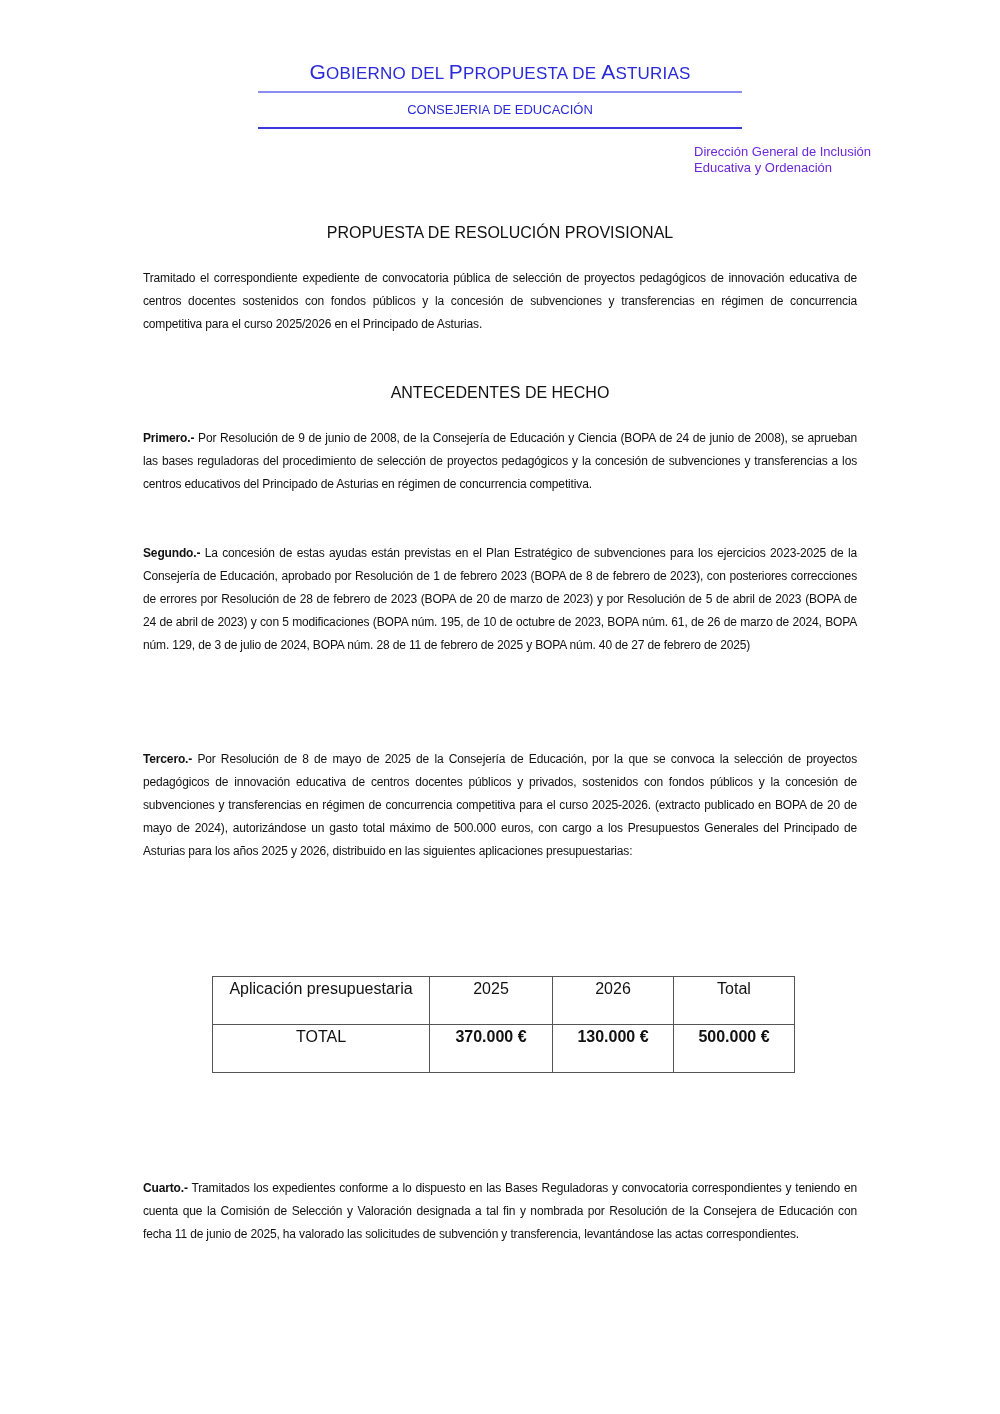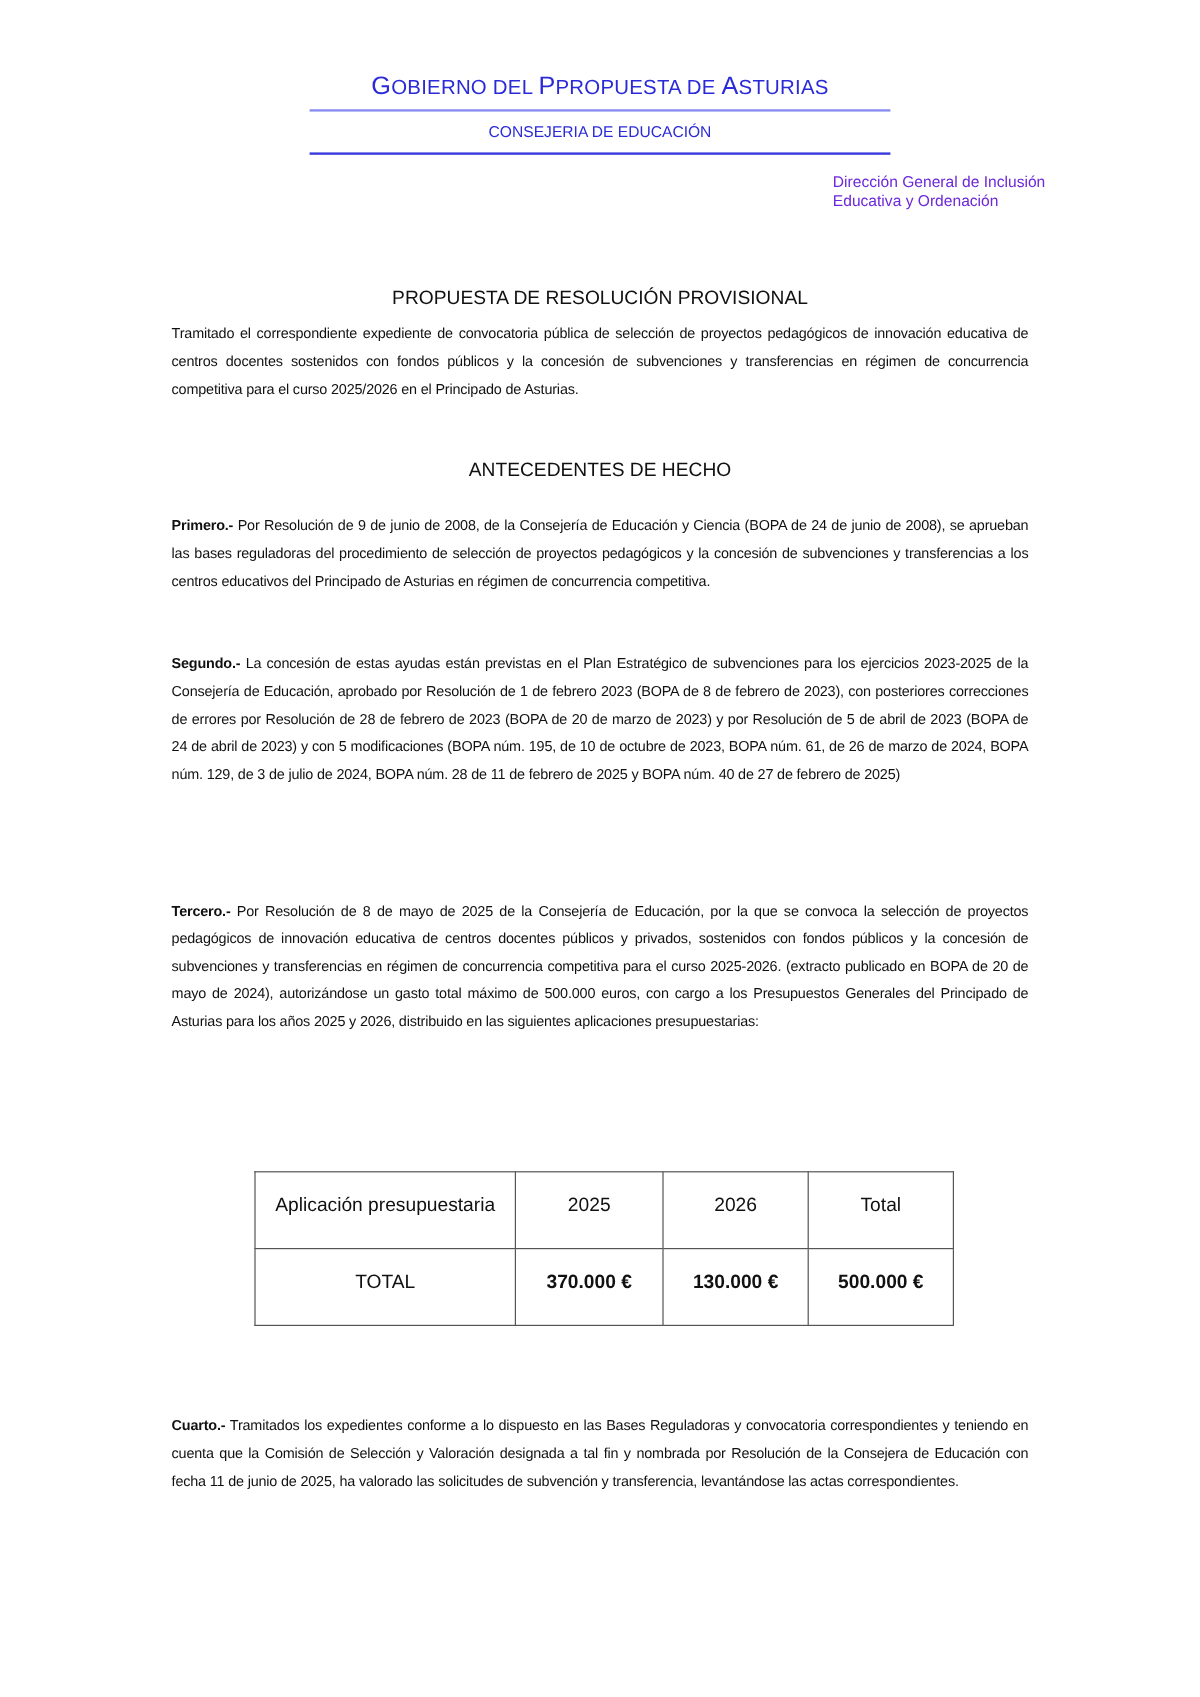--- a/index.html
+++ b/index.html
@@ -7,37 +7,37 @@
   .hdr-title { position:absolute; top:60px; left:0; width:1000px; text-align:center; color:#2a2ad8; font-size:17px; font-variant:small-caps; letter-spacing:0.2px; }
   .hdr-title .big { font-size:21px; }
   .rule1 { position:absolute; top:91px; left:258px; width:484px; height:2px; background:#8a8ef0; }
   .hdr-sub { position:absolute; top:102px; left:0; width:1000px; text-align:center; color:#2a2ad8; font-size:13px; }
   .rule2 { position:absolute; top:127px; left:258px; width:484px; height:2px; background:#3a3adc; }
   .direccion { position:absolute; top:144px; left:679px; color:#6d28d9; font-size:13px; line-height:16px;margin-left:15px; }
   .doc-title { position:absolute; left:0; width:1000px; text-align:center; font-size:16px; }
   .para { position:absolute; left:143px; width:714px; font-size:12px; line-height:23px; text-align:justify; letter-spacing:-0.15px; }
   .para b { font-weight:bold; }
   table.budget { position:absolute; top:976px; left:212px; border-collapse:collapse; font-size:16px; }
-  table.budget td { border:1px solid #555; height:43px; vertical-align:top; padding-top:19px; text-align:center; }
+  table.budget td { border:1px solid #555; height:43px; vertical-align:top; padding-top:3px; text-align:center; }
   table.budget tr.total td.amt { font-weight:bold; }
   .c1 { width:214px; } .c2 { width:120px; } .c3 { width:118px;margin-left:20px; } .c4 { width:118px; }
 </style>
 </head>
 <body>
 
 <div class="hdr-title"><span class="big">G</span><span>OBIERNO DEL </span><span class="big">P</span><span>PROPUESTA DE </span><span class="big">A</span><span>STURIAS</span></div>
 <div class="rule1"></div>
 <div class="hdr-sub">CONSEJERIA DE EDUCACIÓN</div>
 <div class="rule2"></div>
 <div class="direccion">
   <div>Dirección General de Inclusión</div>
   <div>Educativa y Ordenación</div>
 </div>
 
-<div class="doc-title" style="top:224px;margin-top:16px;">PROPUESTA DE RESOLUCIÓN PROVISIONAL</div>
+<div class="doc-title" style="top:224px;">PROPUESTA DE RESOLUCIÓN PROVISIONAL</div>
 
 <div class="para" style="top:267px;">Tramitado el correspondiente expediente de convocatoria pública de selección de proyectos pedagógicos de innovación educativa de centros docentes sostenidos con fondos públicos y la concesión de subvenciones y transferencias en régimen de concurrencia competitiva para el curso 2025/2026 en el Principado de Asturias.</div>
 
 <div class="doc-title" style="top:384px;">ANTECEDENTES DE HECHO</div>
 
 <div class="para" style="top:427px;"><b>Primero.-</b><span> Por Resolución de 9 de junio de 2008, de la Consejería de Educación y Ciencia (BOPA de 24 de junio de 2008), se aprueban las bases reguladoras del procedimiento de selección de proyectos  pedagógicos y la concesión de subvenciones y transferencias a los centros educativos del Principado de Asturias en régimen de concurrencia competitiva.</span></div>
 
 <div class="para" style="top:542px;"><b>Segundo.-</b><span> La concesión de estas ayudas están previstas en el Plan Estratégico de subvenciones para los ejercicios 2023-2025 de la Consejería de Educación, aprobado por Resolución de 1 de febrero 2023 (BOPA de 8 de febrero de 2023), con posteriores correcciones de errores por Resolución de 28 de febrero de 2023 (BOPA de 20 de marzo de 2023) y por Resolución de 5 de abril de 2023 (BOPA de 24 de abril de 2023) y con 5 modificaciones  (BOPA núm. 195, de 10 de octubre de 2023, BOPA núm. 61, de 26 de marzo de 2024, BOPA núm. 129, de 3 de julio de 2024, BOPA núm. 28 de 11 de febrero de 2025 y BOPA núm. 40 de 27 de febrero de 2025)</span></div>
 
 <div class="para" style="top:748px;"><b>Tercero.-</b><span> Por Resolución de 8 de mayo de 2025 de la Consejería de Educación, por la que se convoca la selección de proyectos pedagógicos de innovación educativa de centros docentes públicos y privados, sostenidos con fondos públicos y la concesión de subvenciones y transferencias en régimen de concurrencia competitiva para el curso 2025-2026. (extracto publicado en BOPA de 20 de mayo de 2024), autorizándose un gasto total máximo de 500.000 euros, con cargo a los Presupuestos Generales del Principado de Asturias para los años 2025 y 2026, distribuido en las siguientes aplicaciones presupuestarias:</span></div>

